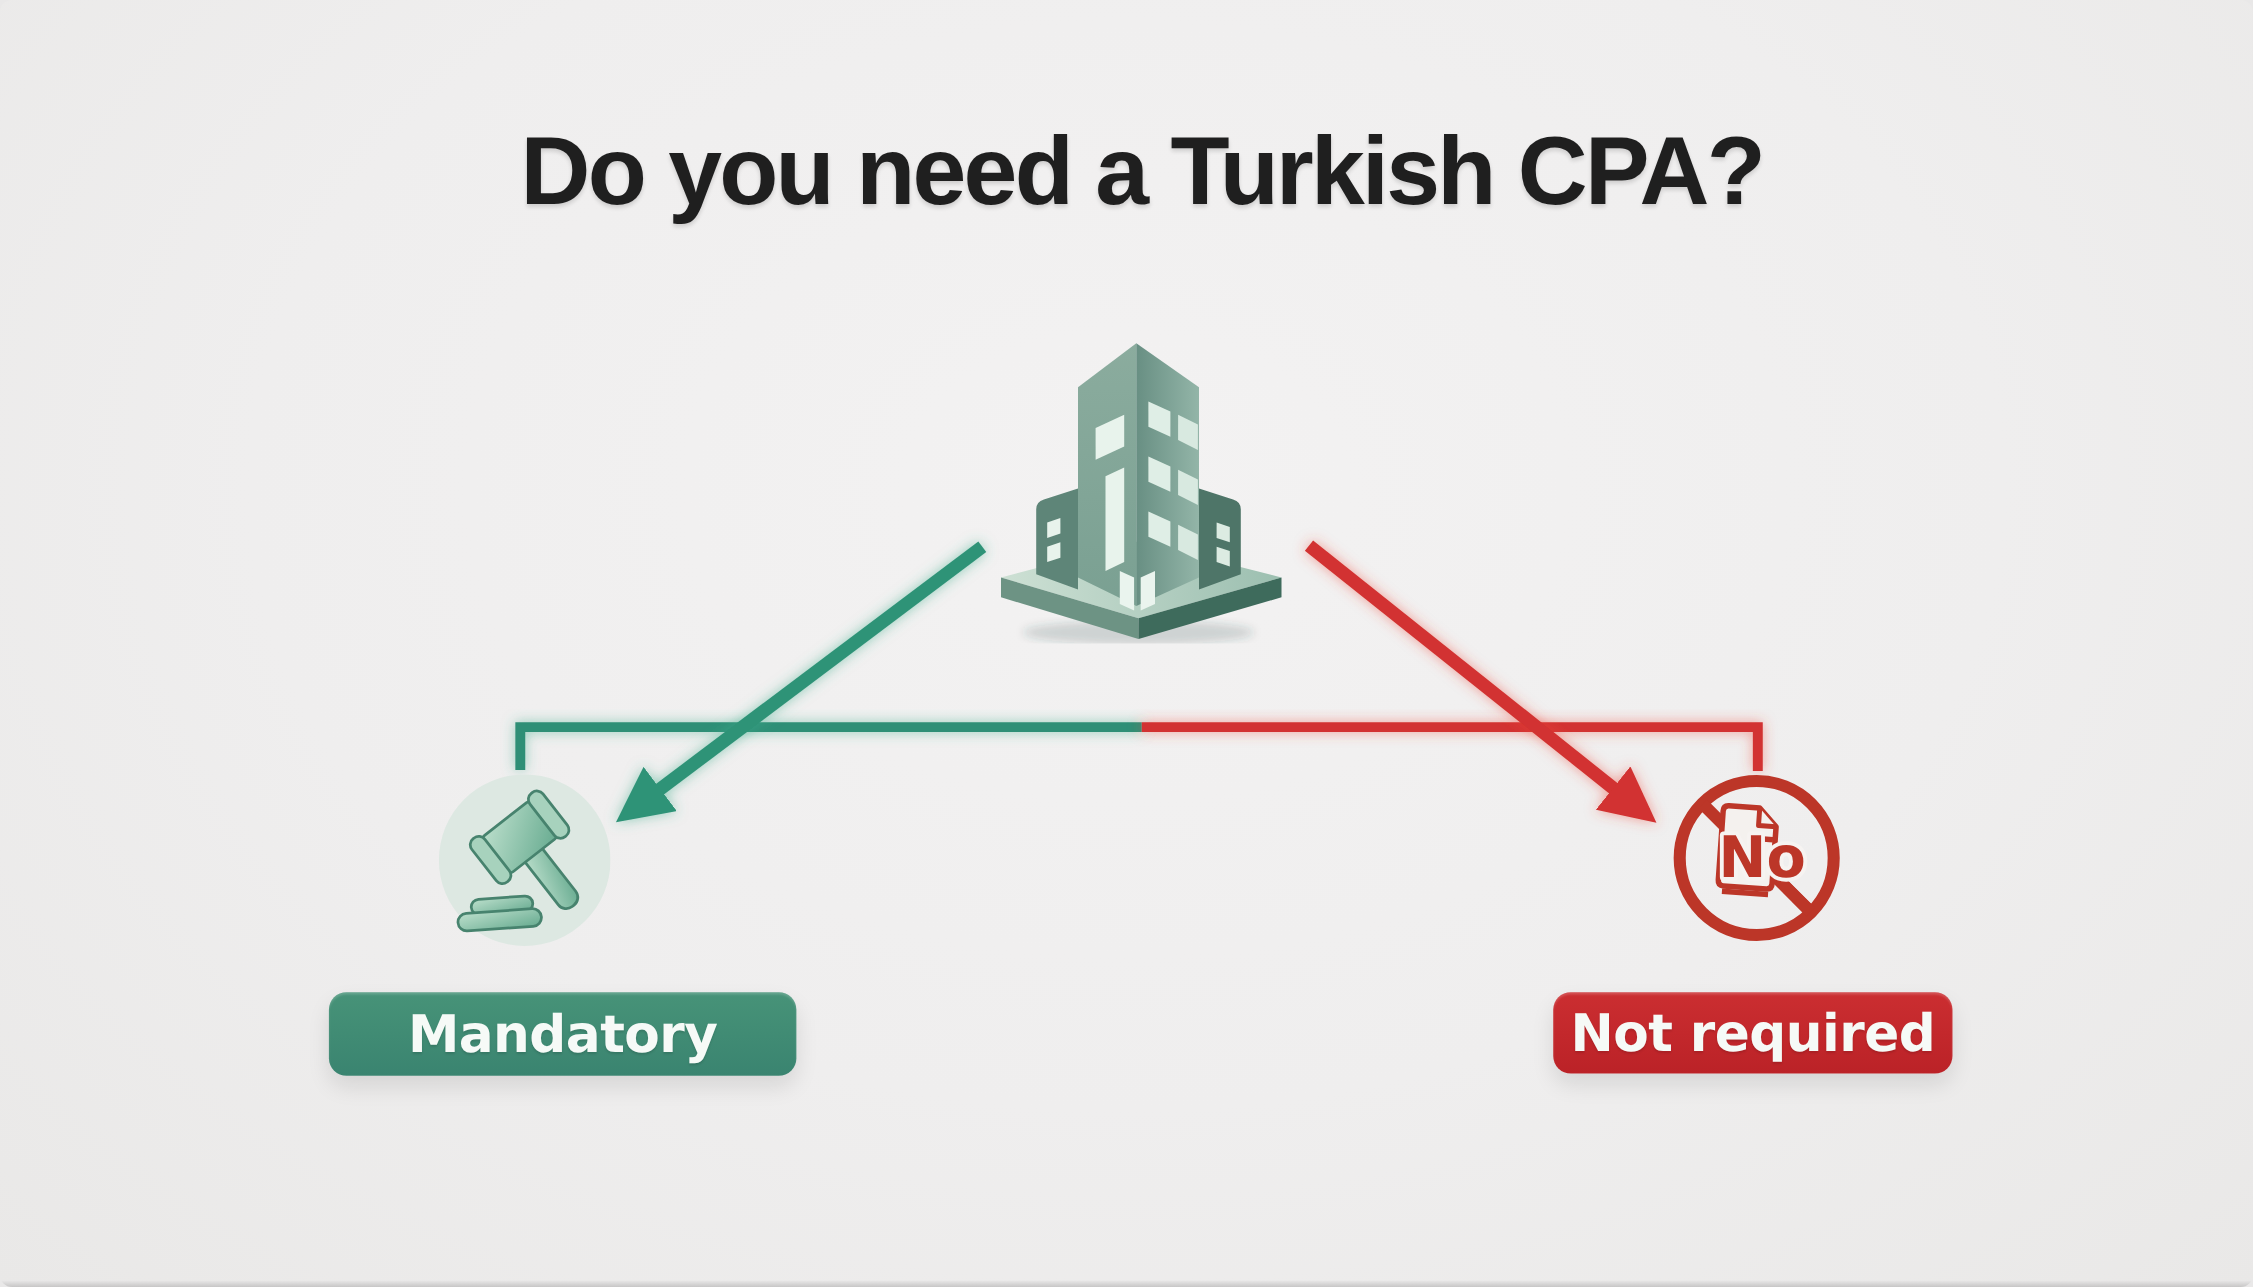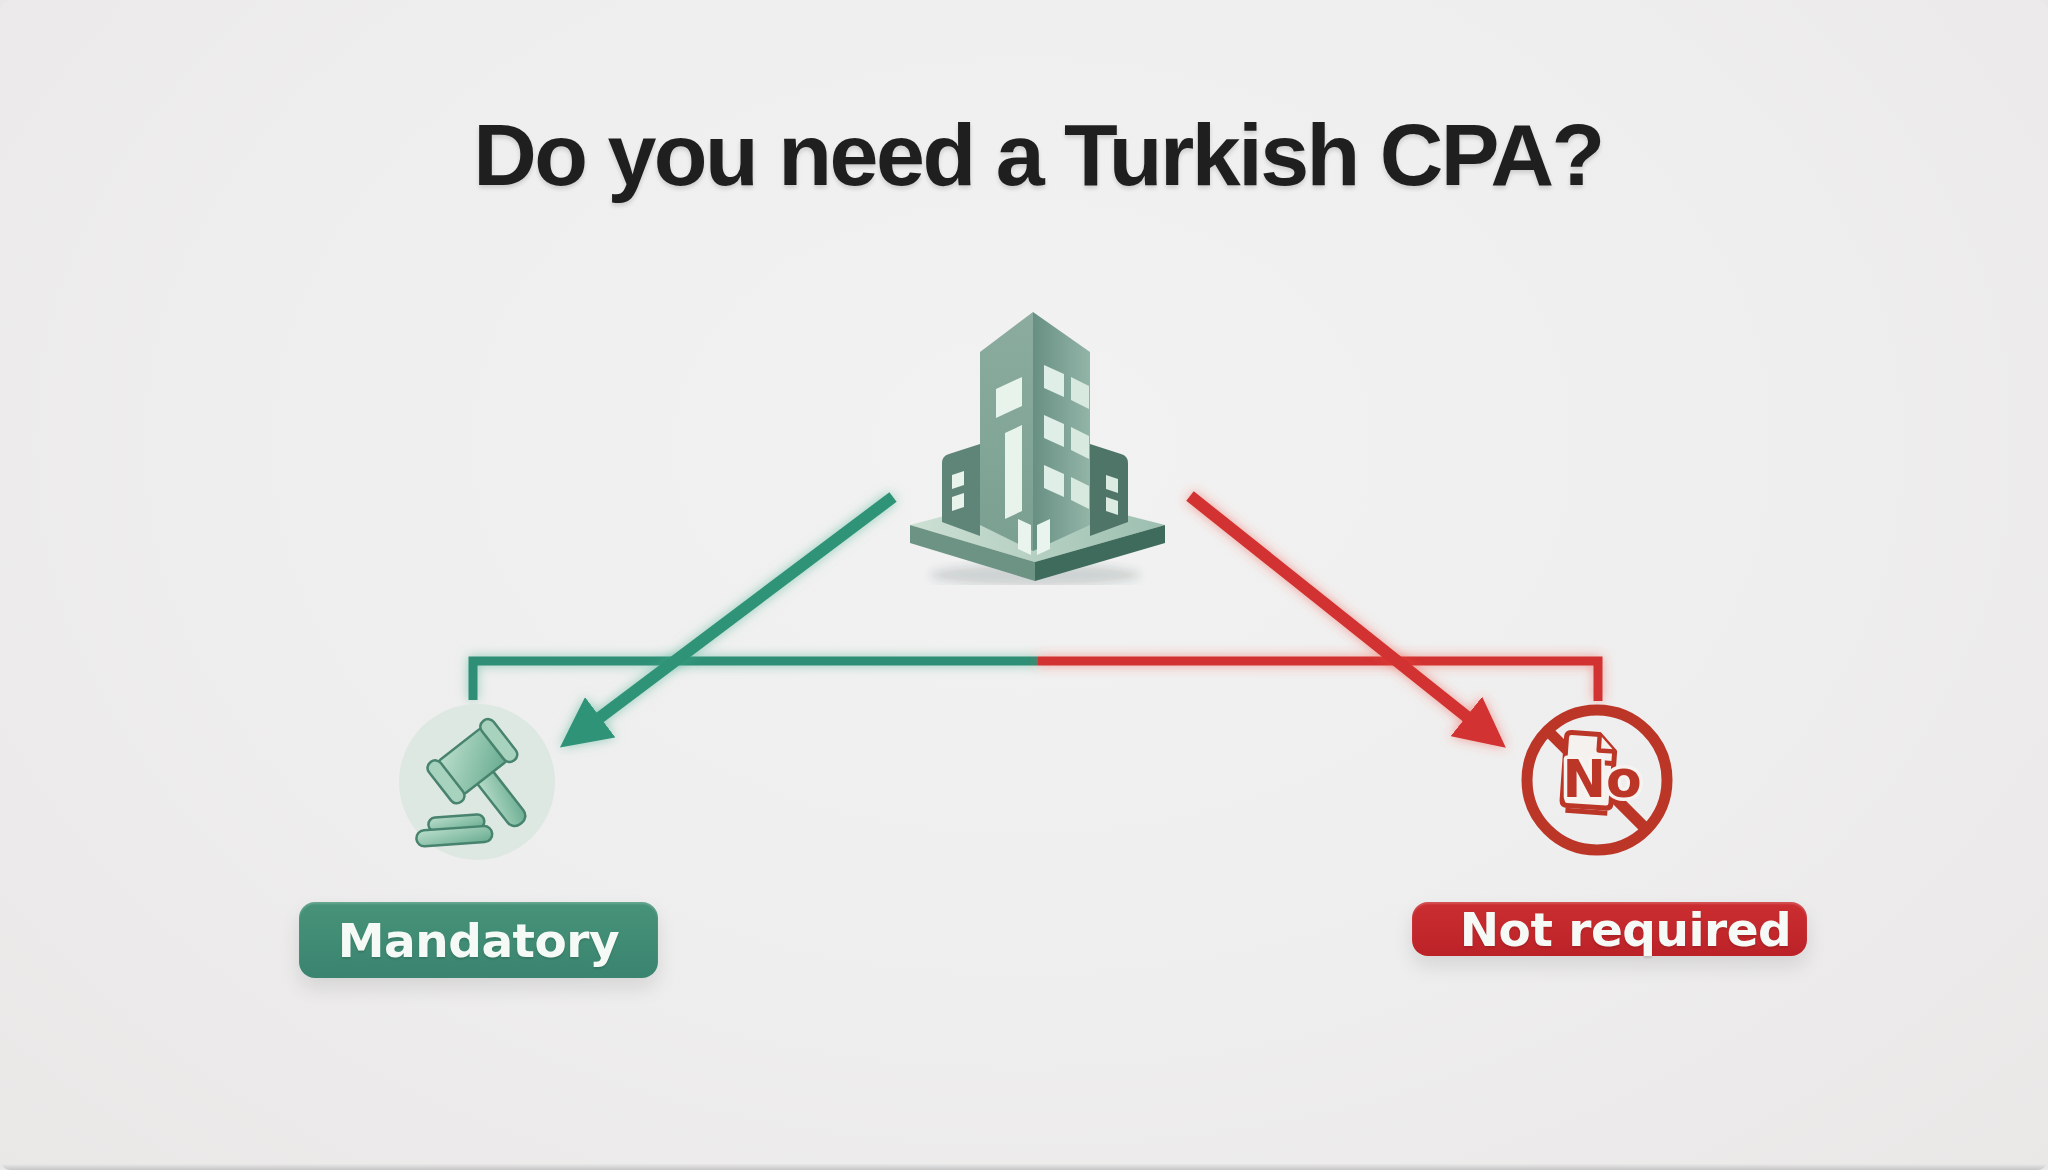--- a/index.html
+++ b/index.html
@@ -22,22 +22,22 @@
   .connector-layer{position:absolute;left:0;top:0;width:2048px;height:1170px;}
   .icon-abs{position:absolute;}
   .badge{
     position:absolute;display:flex;align-items:center;justify-content:center;
     border-radius:16px;color:#f6faf7;
     font-family:"DejaVu Sans","Liberation Sans",sans-serif;
     font-weight:700;font-size:47px;letter-spacing:-0.5px;
     box-shadow:0 10px 20px rgba(0,0,0,.10), inset 0 2px 2px rgba(255,255,255,.18);
     text-shadow:0 2px 2px rgba(0,0,0,.12);
   }
-  .badge-green{left:299px;top:902px;width:359px;height:76px;background:linear-gradient(#479378,#3a8470);}
-  .badge-red{left:1412px;top:902px;width:363px;height:54px;background:linear-gradient(#cb2e31,#bb2227);padding-left:32px;}
+  .badge-green{left:299px;top:902px;width:425px;height:76px;background:linear-gradient(#479378,#3a8470);}
+  .badge-red{left:1412px;top:902px;width:363px;height:74px;background:linear-gradient(#cb2e31,#bb2227);}
   .no-text{font-family:"DejaVu Sans","Liberation Sans",sans-serif;font-weight:bold;}
 </style>
 </head>
 <body>
 
 <div id="stage">
 
   <h1 class="title">Do you need a Turkish CPA?</h1>
 
   <svg class="connector-layer" viewBox="0 0 2048 1170" aria-hidden="true">

